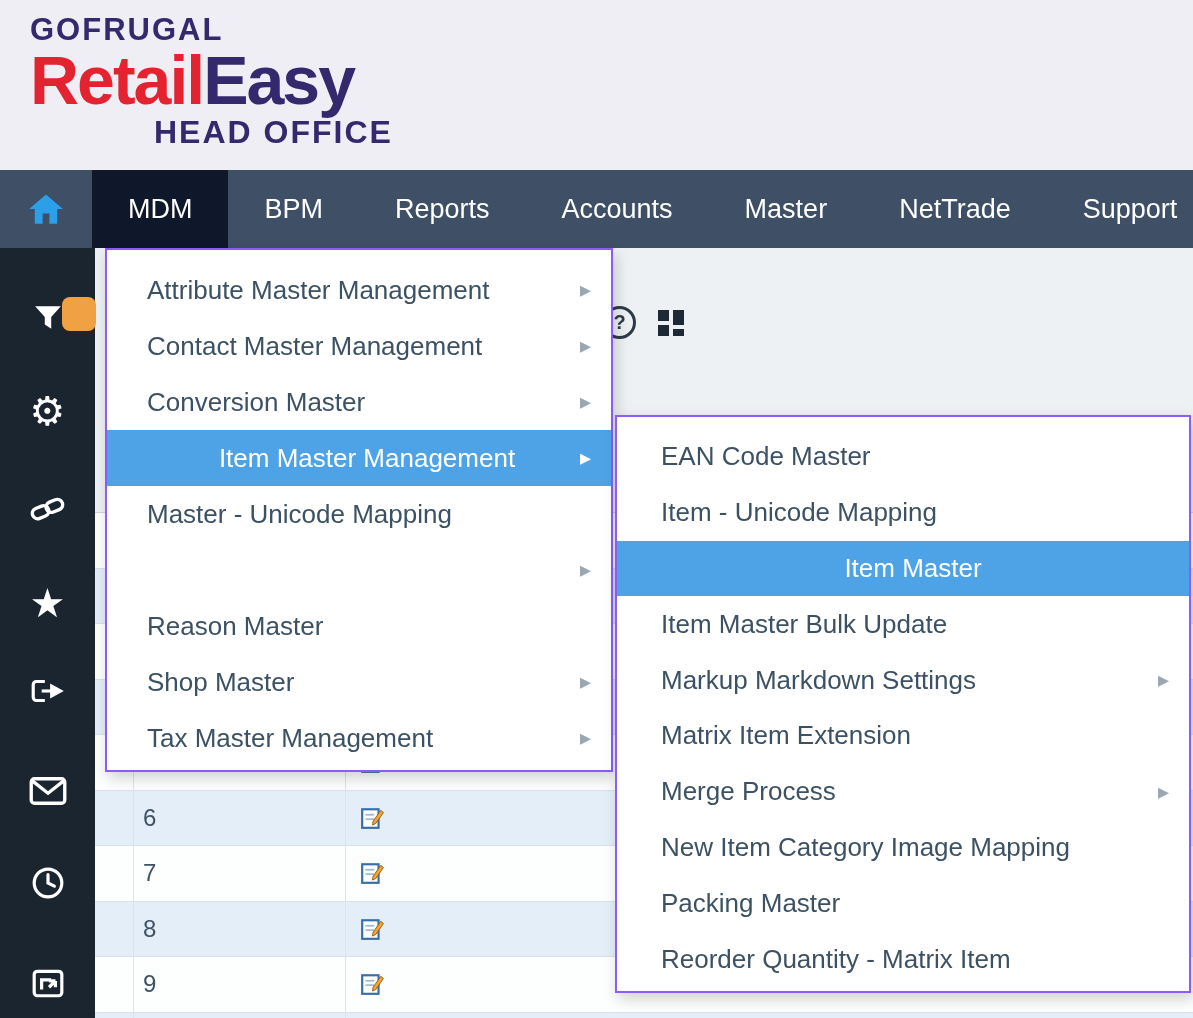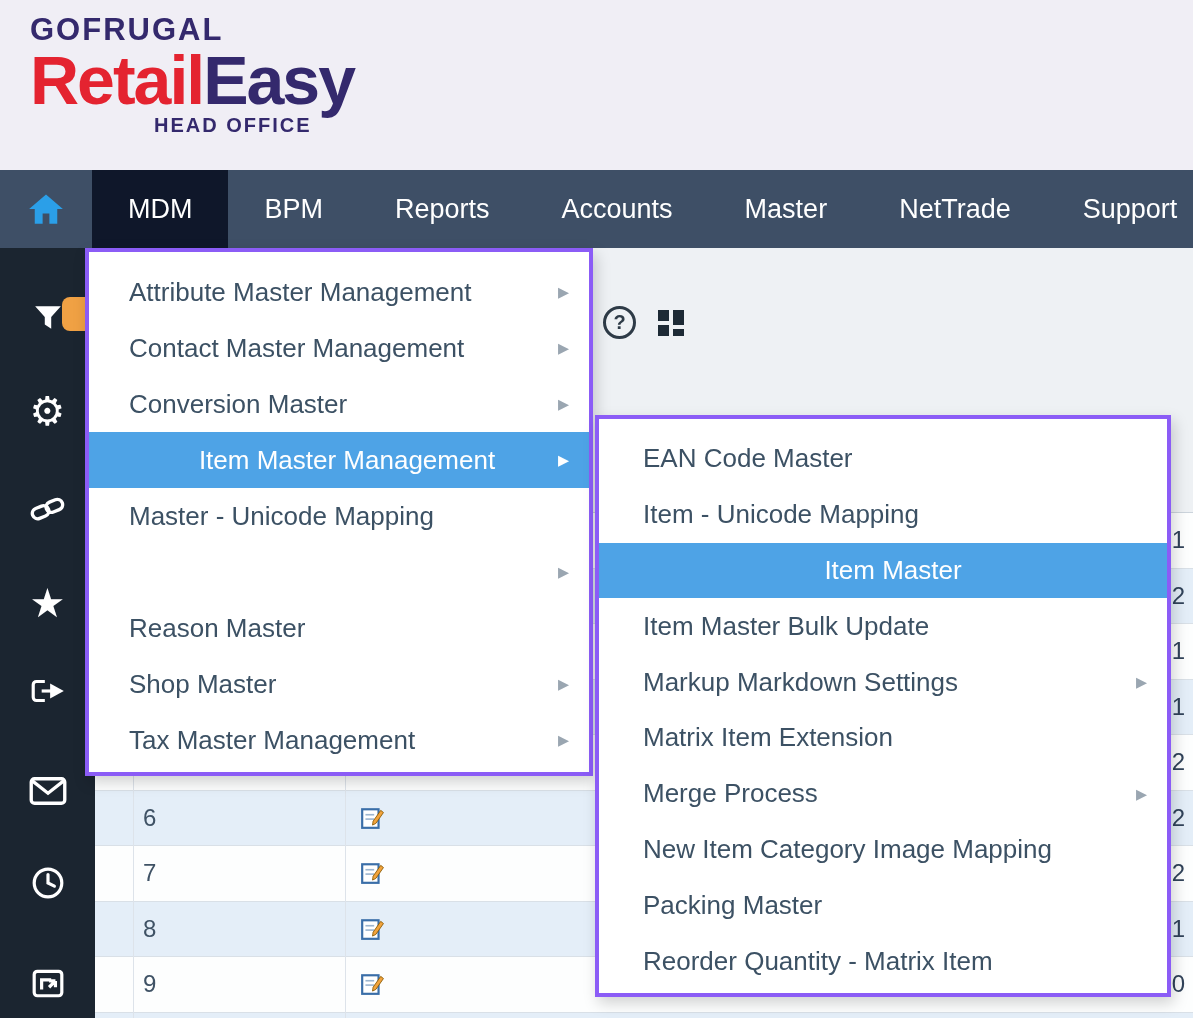--- a/index.html
+++ b/index.html
@@ -6,21 +6,21 @@
   body { font-family:"Liberation Sans", sans-serif; background:#eef1f4; }
   .screen { position:relative; width:1193px; height:1018px; overflow:hidden; background:#eef1f4; }
 
   
   .app-header { position:absolute; top:0; left:0; width:100%; height:170px; background:#f0eef5; }
   .logo { margin:12px 0 0 30px; }
   .brand { font-size:31px; font-weight:700; color:#34296d; letter-spacing:2px; }
   .product { font-size:68px; font-weight:800; letter-spacing:-2px; line-height:1.0; margin-top:-2px; }
   .product .red { color:#e42330; }
   .product .dark { color:#34296d; }
-  .tagline { font-size:20px; font-weight:700; color:#34296d; letter-spacing:2px; margin:0 0 0 124px; }
+  .tagline { font-size:32px; font-weight:700; color:#34296d; letter-spacing:2px; margin:0 0 0 124px; }
 
   
   .nav { position:absolute; top:170px; left:0; width:100%; height:78px; background:#3e4f66; display:flex; align-items:stretch; overflow:hidden; z-index:10; }
   .nav-item { display:flex; align-items:center; padding:0 36px; color:#fff; font-size:27px; white-space:nowrap; cursor:pointer; }
   .nav-item.home { padding:0 28px; }
   .nav-item.active { background:#0f172a; }
 
   
   .sidebar { position:absolute; top:248px; left:0; width:95px; bottom:0; background:#1b2530; z-index:5; }
   .side-icon { position:absolute; left:0; width:95px; height:44px; display:flex; align-items:center; justify-content:center; color:#fff; cursor:pointer; }
@@ -36,21 +36,21 @@
   .table-layer { position:absolute; top:512px; left:95px; width:1098px; height:506px; overflow:hidden; border-top:1px solid #ccd4dc; z-index:1; background:#fff; }
   .t-row { position:relative; height:55.5px; border-bottom:1px solid #d9e0e7; background:#fdfefe; }
   .t-row.alt { background:#e4eef8; }
   .serial { position:absolute; left:48px; top:50%; transform:translateY(-50%); font-size:24px; color:#3f5265; }
   .edit-ic { position:absolute; left:265px; top:50%; transform:translateY(-50%); cursor:pointer; line-height:0; }
   .rv { position:absolute; right:8px; top:50%; transform:translateY(-50%); font-size:24px; color:#31435a; }
   .vline { position:absolute; top:0; bottom:0; width:1px; background:#dde3ea; z-index:2; }
   .v1 { left:38px; } .v2 { left:250px; }
 
   
-  .menu { position:absolute; background:#fff; border:4px solid #8b5cf6; box-shadow:3px 6px 14px rgba(0,0,0,0.18); z-index:30; padding:12px 0 4px; }
+  .menu { position:absolute; background:#fff; border:2px solid #8b5cf6; box-shadow:3px 6px 14px rgba(0,0,0,0.18); z-index:30; padding:12px 0 4px;margin-left:20px; }
   .menu1 { left:85px; top:248px; width:508px; }
   .menu2 { left:595px; top:415px; width:576px; }
   .mi { height:56px; display:flex; align-items:center; padding:0 24px 0 40px; font-size:26px; color:#3c5164; position:relative; cursor:pointer; white-space:nowrap; }
   .menu2 .mi { height:55.8px; padding-left:44px; }
   .mi .arrow { position:absolute; right:20px; color:#9aa6b1; font-size:22px; top:50%; transform:translateY(-50%); }
   .mi.active { background:#4ea3e6; color:#fff;justify-content:center; }
   .mi.active .arrow { color:#fff; }
 </style>
 </head>
 <body>

